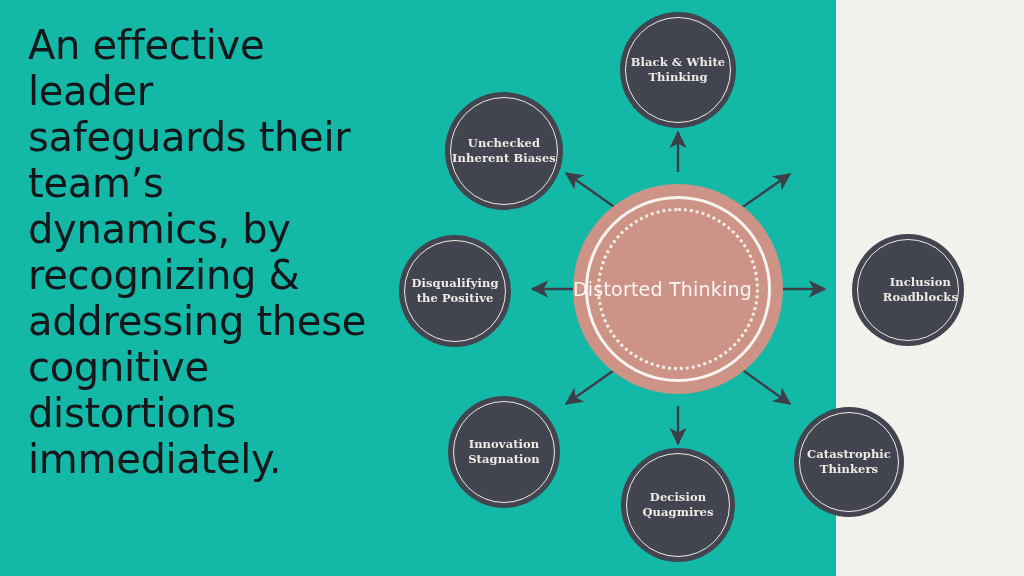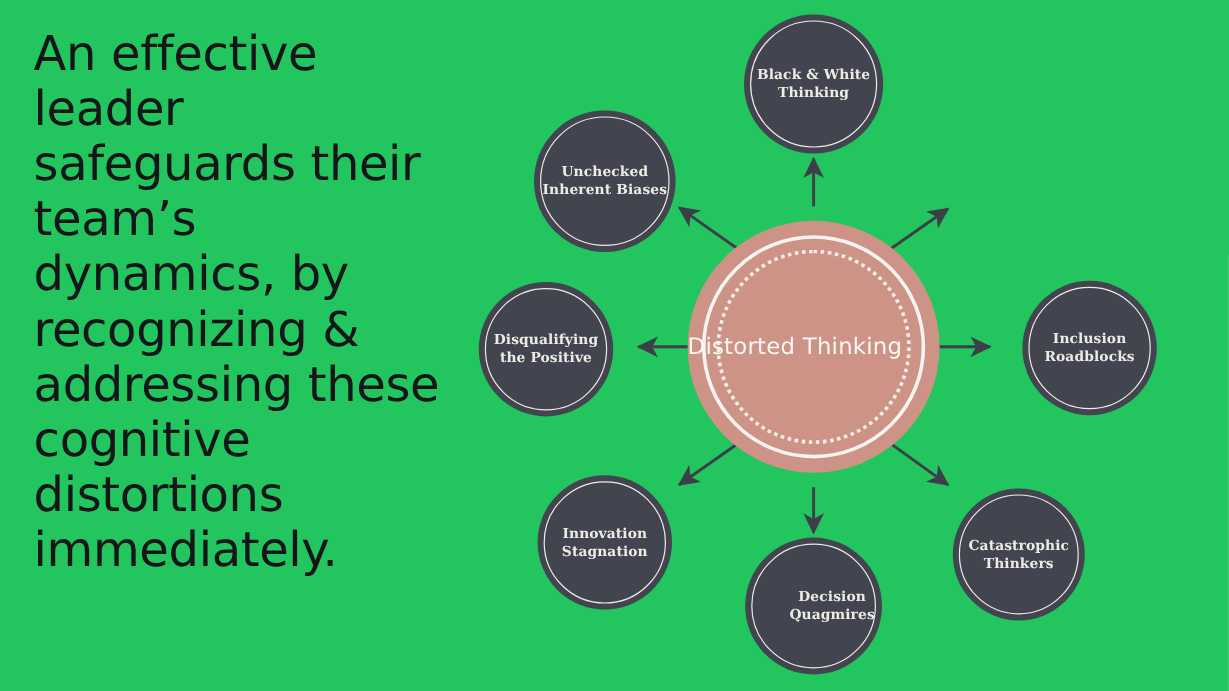--- a/index.html
+++ b/index.html
@@ -8,23 +8,23 @@
   }
   body {
     width: 1024px;
     height: 576px;
     background: #f2f1eb;
     font-family: "Liberation Sans", sans-serif;
     overflow: hidden;
   }
   #stage {
     position: relative;
-    width: 1024px;
-    height: 576px;
-    background: #22c55e;
+    width: 836px;
+    height: 576px;
+    background: #14b8a6;
   }
 
   
   #headline {
     position: absolute;
     left: 28px;
     top: 22px;
     width: 340px;
     font-family: "DejaVu Sans", sans-serif;
     font-size: 40px;
@@ -151,33 +151,33 @@
       <div class="hub-label">Distorted Thinking</div>
     </div>
 
     <div class="node" style="left:240px; top:12px; width:116px; height:116px;">
       <div class="node-ring"></div>
       <div class="node-label">Black &amp; White
 Thinking</div>
     </div>
 
 
-    <div class="node" style="left:472px; top:234px; width:112px; height:112px;">
+    <div class="node" style="left:472px; top:234px; width:112px; height:112px;justify-content:flex-end;">
       <div class="node-ring"></div>
       <div class="node-label">Inclusion
 Roadblocks</div>
     </div>
 
     <div class="node" style="left:414px; top:407px; width:110px; height:110px;">
       <div class="node-ring"></div>
       <div class="node-label">Catastrophic
 Thinkers</div>
     </div>
 
-    <div class="node" style="left:241px; top:448px; width:114px; height:114px;justify-content:flex-end;">
+    <div class="node" style="left:241px; top:448px; width:114px; height:114px;">
       <div class="node-ring"></div>
       <div class="node-label">Decision
 Quagmires</div>
     </div>
 
     <div class="node" style="left:19px; top:235px; width:112px; height:112px;">
       <div class="node-ring"></div>
       <div class="node-label">Disqualifying
 the Positive</div>
     </div>

